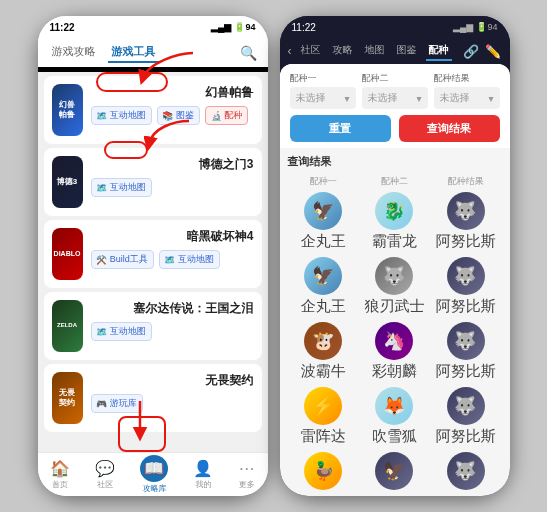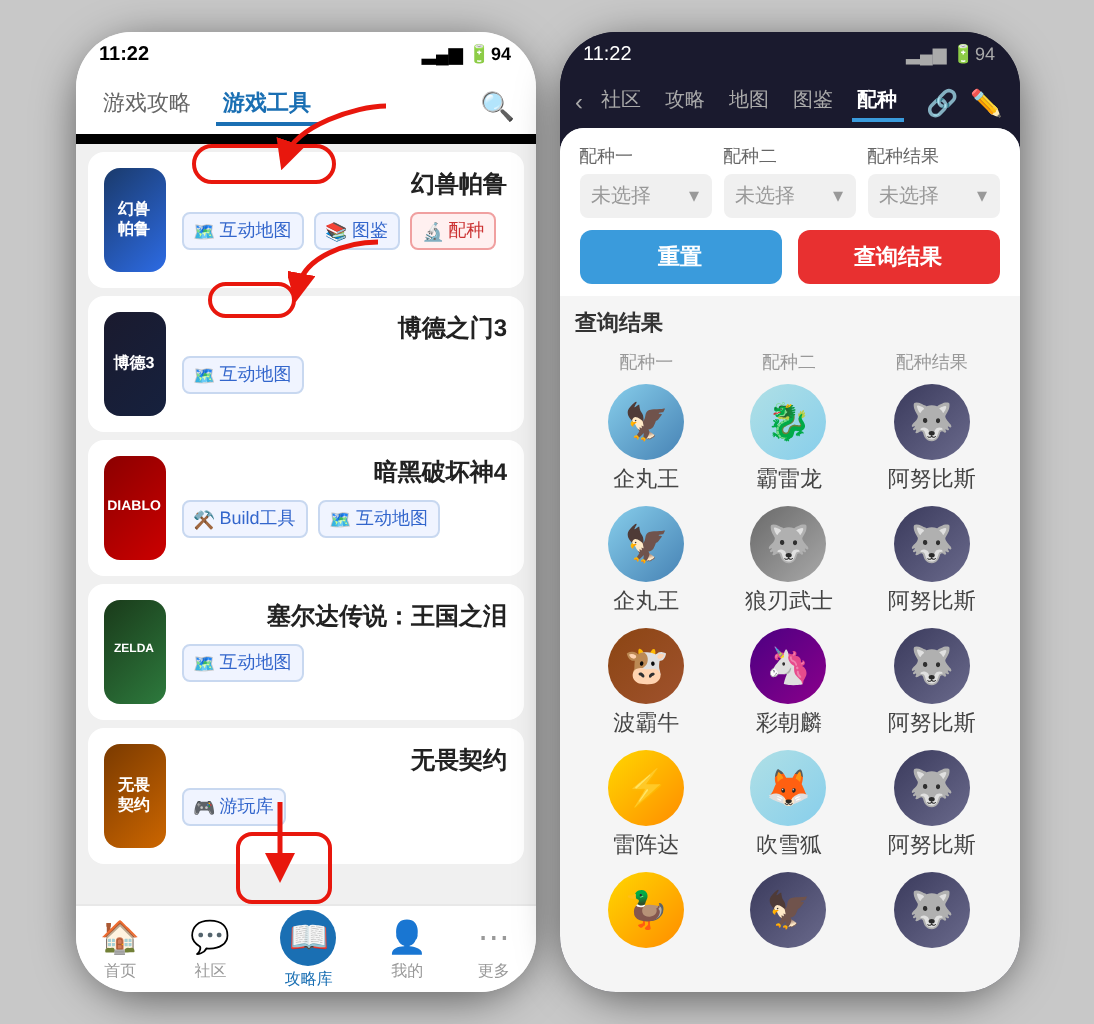--- a/index.html
+++ b/index.html
@@ -305,21 +305,21 @@
       width: 38px;
       height: 38px;
       border-radius: 50%;
       display: flex;
       align-items: center;
       justify-content: center;
       font-size: 18px;
       overflow: hidden;
     }
     .result-name {
-      font-size: 11px;
+      font-size: 15px;
       color: #444;
       text-align: center;
     }
 
     
     .av-sky { background: linear-gradient(135deg, #87ceeb, #4682b4); }
     .av-ice { background: linear-gradient(135deg, #b0e0e6, #87ceeb); }
     .av-dark { background: linear-gradient(135deg, #3a3a5c, #6a6a8c); }
     .av-gold { background: linear-gradient(135deg, #ffd700, #ff8c00); }
     .av-brown { background: linear-gradient(135deg, #8b4513, #a0522d); }

